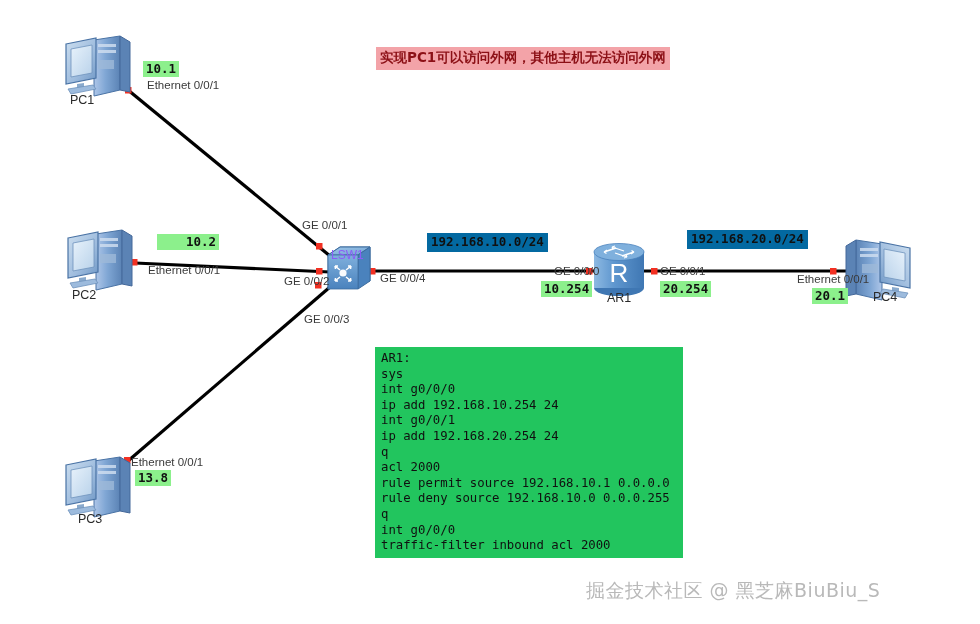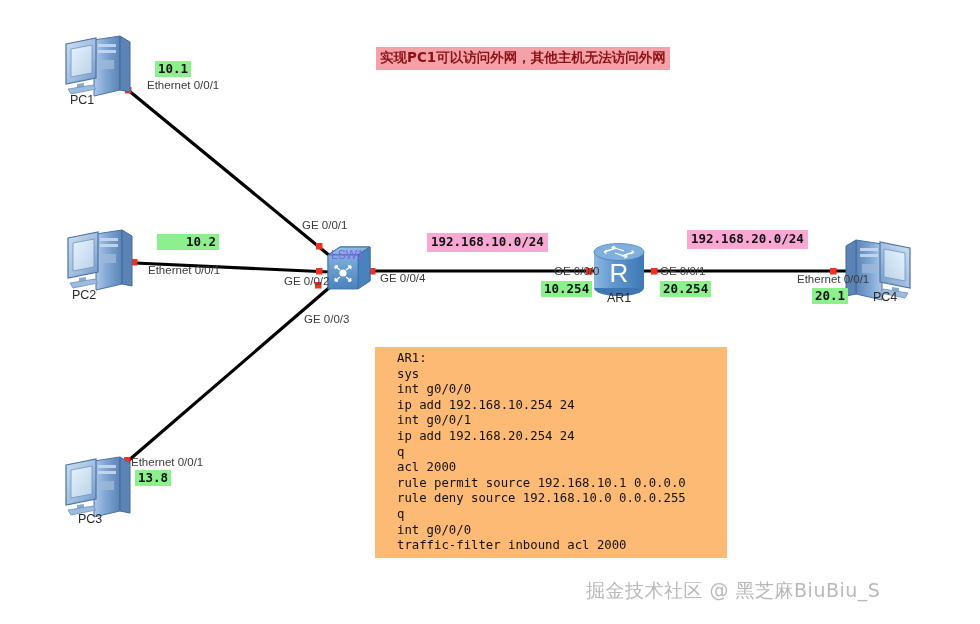--- a/index.html
+++ b/index.html
@@ -37,21 +37,21 @@
     background: #8cf08c;
     color: #111111;
     font-family: "DejaVu Sans Mono", monospace;
     font-size: 12.5px;
     font-weight: bold;
     padding: 0px 3px 1px 3px;
     white-space: nowrap;
     line-height: 15px;
   }
   .net-badge {
-    background: #f9a8d4;
+    background: #0369a1;
     color: #101010;
     font-family: "DejaVu Sans Mono", monospace;
     font-size: 12.5px;
     font-weight: bold;
     padding: 1px 4px 2px 4px;
     white-space: nowrap;
     line-height: 16px;
   }
   .iface-label {
     color: #3a3a3a;
@@ -64,24 +64,24 @@
     color: #2a2a2a;
     font-size: 12.5px;
     font-family: "Liberation Sans", sans-serif;
     white-space: nowrap;
     line-height: 14px;
   }
 
   
   #config-block {
     left: 375px; top: 347px;
-    width: 352px; height: 211px;
-    background: #fdba74;
+    width: 308px; height: 211px;
+    background: #22c55e;
     box-sizing: border-box;
-    padding: 4px 6px 0 22px;
+    padding: 4px 6px 0 6px;
   }
   #config-text {
     margin: 0;
     font-family: "DejaVu Sans Mono", monospace;
     font-size: 12.3px;
     line-height: 15.6px;
     color: #101010;
     white-space: pre;
   }
 
@@ -228,21 +228,21 @@
     <path d="M40 14 L28 18 M40 14 L37 15.8 M40 14 L37.5 12.5" stroke="#ffffff" stroke-width="1.4" fill="none"></path>
     <path d="M18 9 L30 13 M18 9 L21 8 M18 9 L19 11.5" stroke="#ffffff" stroke-width="1.2" fill="none"></path>
     <path d="M33 19 L21 15 M33 19 L30 20 M33 19 L32 16.5" stroke="#ffffff" stroke-width="1.2" fill="none"></path>
     <text x="25" y="44" font-family="Liberation Sans, sans-serif" font-size="26" font-weight="normal" fill="#ffffff" text-anchor="middle">R</text>
   </g>
 </svg>
 
 <div class="abs" id="title-banner">实现PC1可以访问外网，其他主机无法访问外网</div>
 
 <div class="abs device-label" style="left:70px; top:93px;text-align:center;">PC1</div>
-<div class="abs ip-badge" style="left:155px; top:61px;">10.1</div>
+<div class="abs ip-badge" style="left:143px; top:61px;">10.1</div>
 <div class="abs iface-label" style="left:147px; top:79px;">Ethernet 0/0/1</div>
 
 <div class="abs device-label" style="left:72px; top:288px;">PC2</div>
 <div class="abs ip-badge" style="left:157px; top:234px;padding-left:29px;">10.2</div>
 <div class="abs iface-label" style="left:148px; top:264px;">Ethernet 0/0/1</div>
 
 <div class="abs device-label" style="left:78px; top:512px;">PC3</div>
 <div class="abs iface-label" style="left:131px; top:456px;">Ethernet 0/0/1</div>
 <div class="abs ip-badge" style="left:135px; top:470px;">13.8</div>
 

